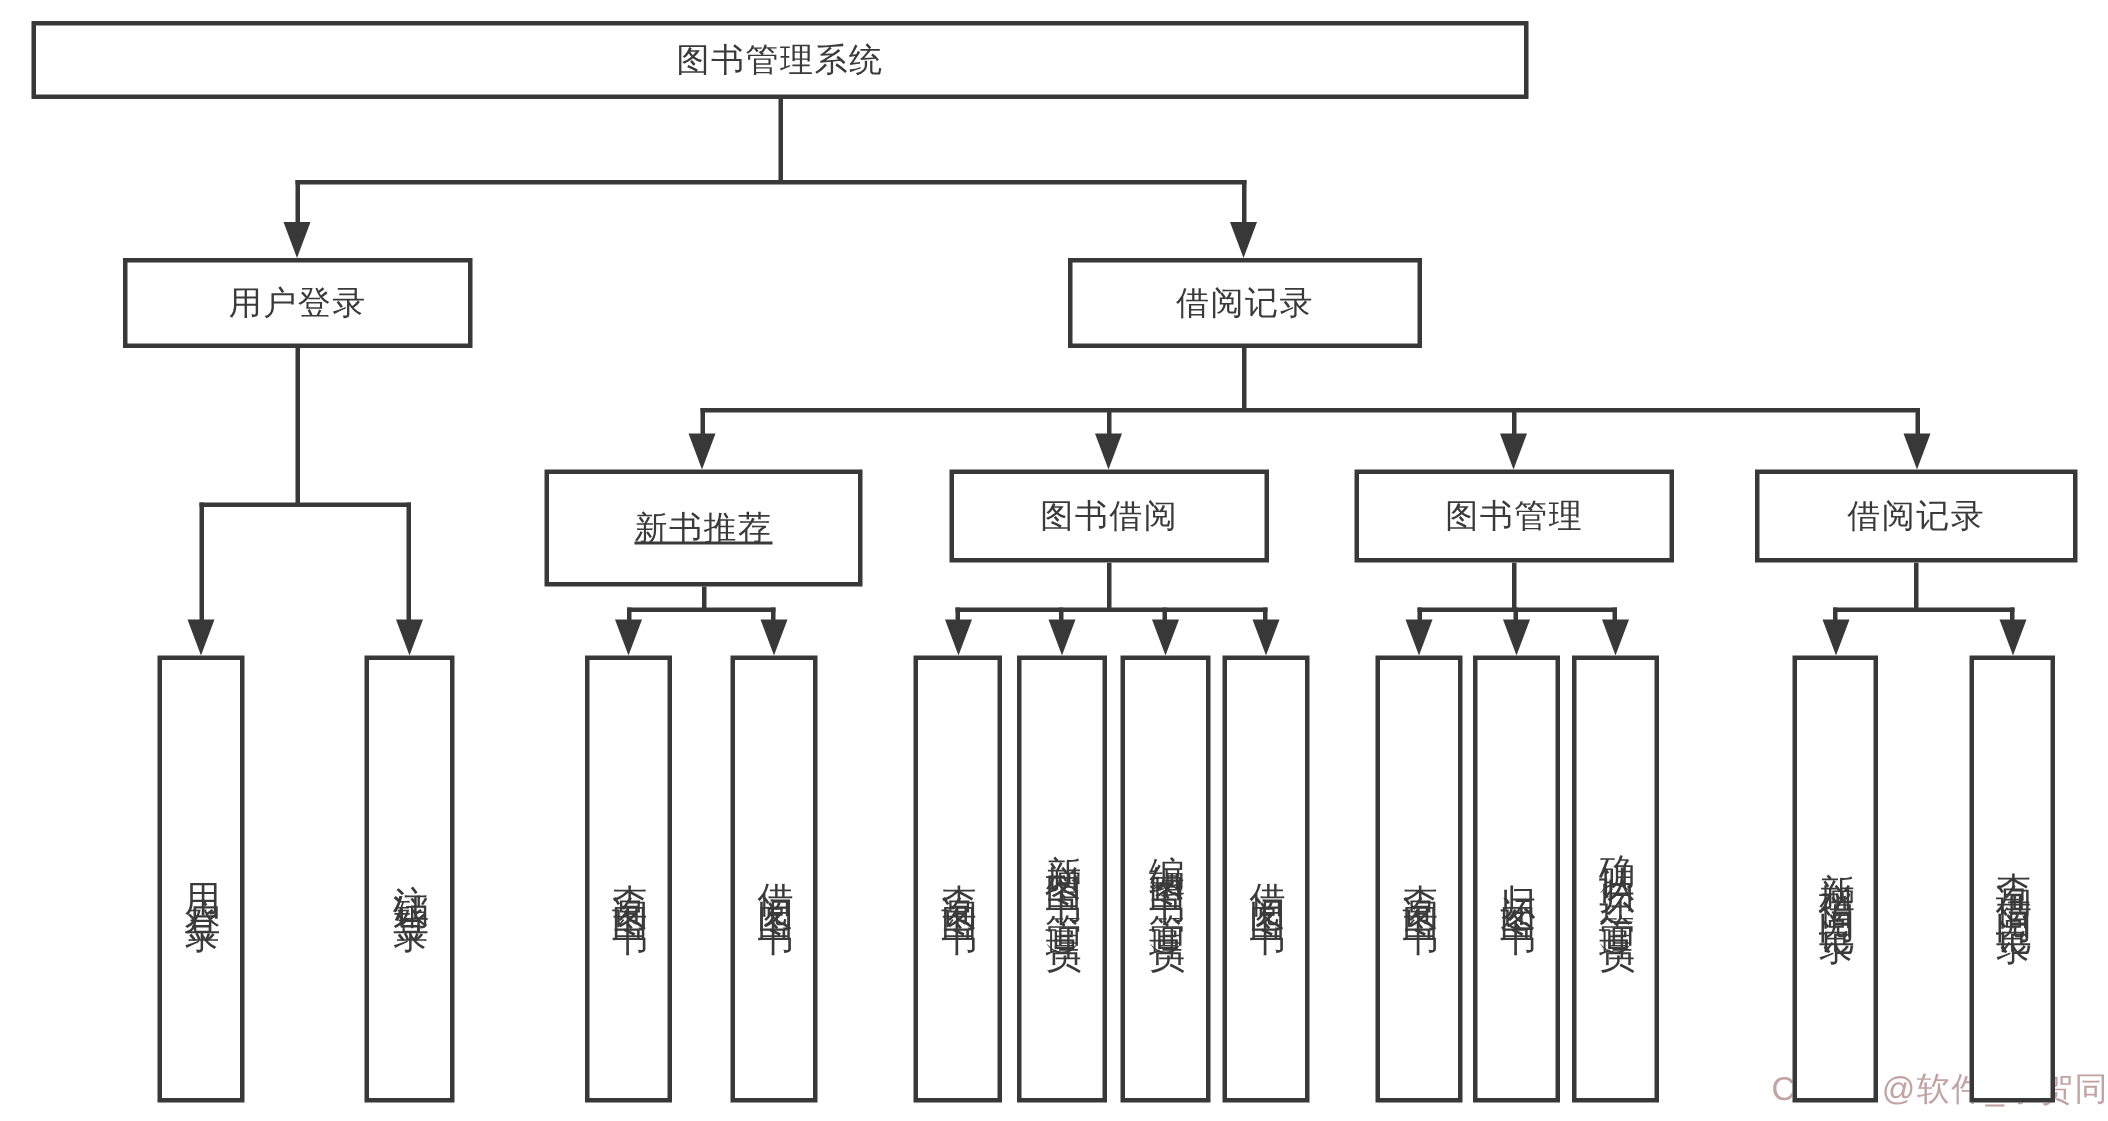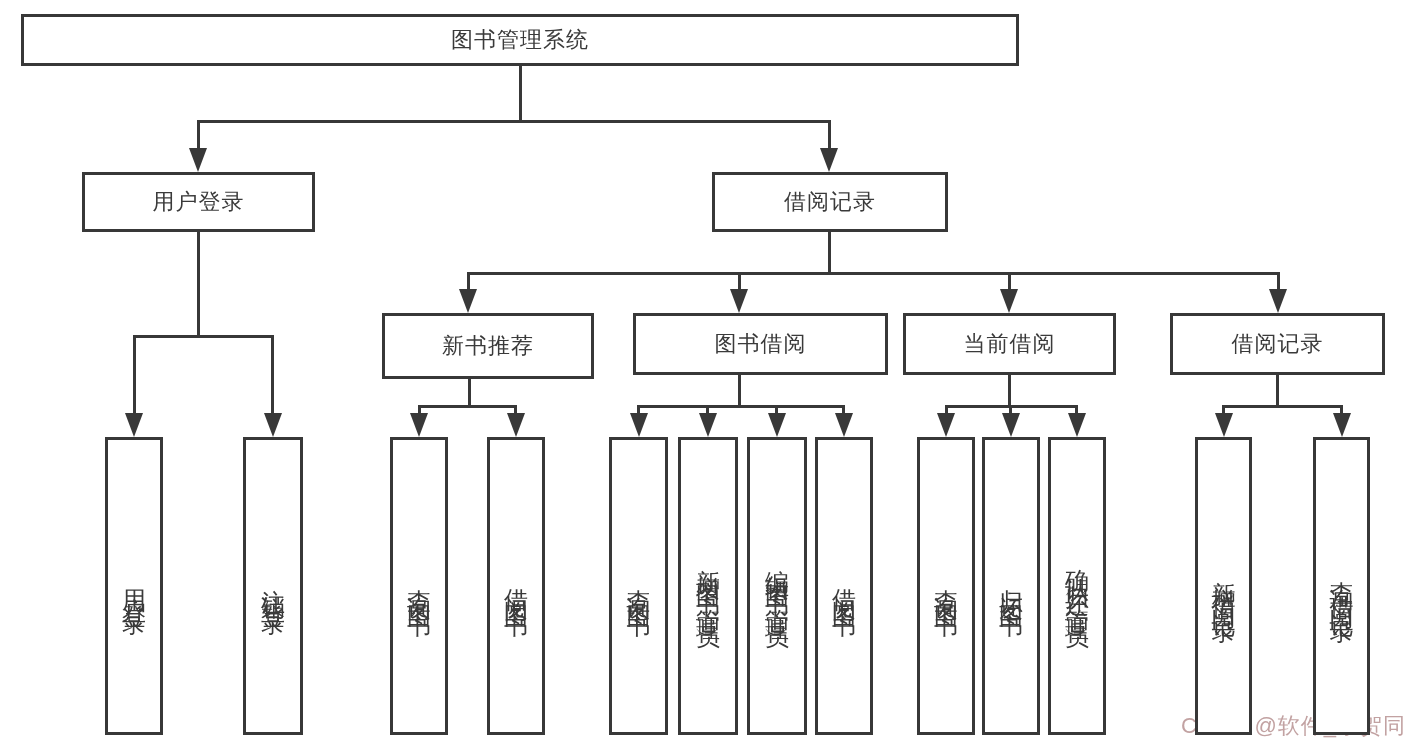--- a/index.html
+++ b/index.html
@@ -110,28 +110,28 @@
     <div class="arrow" style="left: 1333px; top: 413px;"></div>
     <div class="node h" style="left: 21px; top: 14px; width: 998px; height: 52px;">
       <span>图书管理系统</span>
     </div>
     <div class="node h" style="left: 82px; top: 172px; width: 233px; height: 60px;">
       <span>用户登录</span>
     </div>
     <div class="node h" style="left: 712px; top: 172px; width: 236px; height: 60px;">
       <span>借阅记录</span>
     </div>
-    <div class="node h" style="left: 382px; top: 313px; width: 212px; height: 66px;">
+    <div class="node h" style="left: 363px; top: 313px; width: 212px; height: 78px; text-decoration: underline;">
       <span>新书推荐</span>
     </div>
-    <div class="node h" style="left: 633px; top: 313px; width: 255px; height: 62px;">
+    <div class="node h" style="left: 633px; top: 313px; width: 213px; height: 62px;">
       <span>图书借阅</span>
     </div>
     <div class="node h" style="left: 903px; top: 313px; width: 213px; height: 62px;">
-      <span>当前借阅</span>
+      <span>图书管理</span>
     </div>
     <div class="node h" style="left: 1170px; top: 313px; width: 215px; height: 62px;">
       <span>借阅记录</span>
     </div>
     <div class="node v" style="left: 105px; top: 437px; width: 58px; height: 298px;">
       <span>用户登录</span>
     </div>
     <div class="node v" style="left: 243px; top: 437px; width: 60px; height: 298px;">
       <span>注销登录</span>
     </div>

